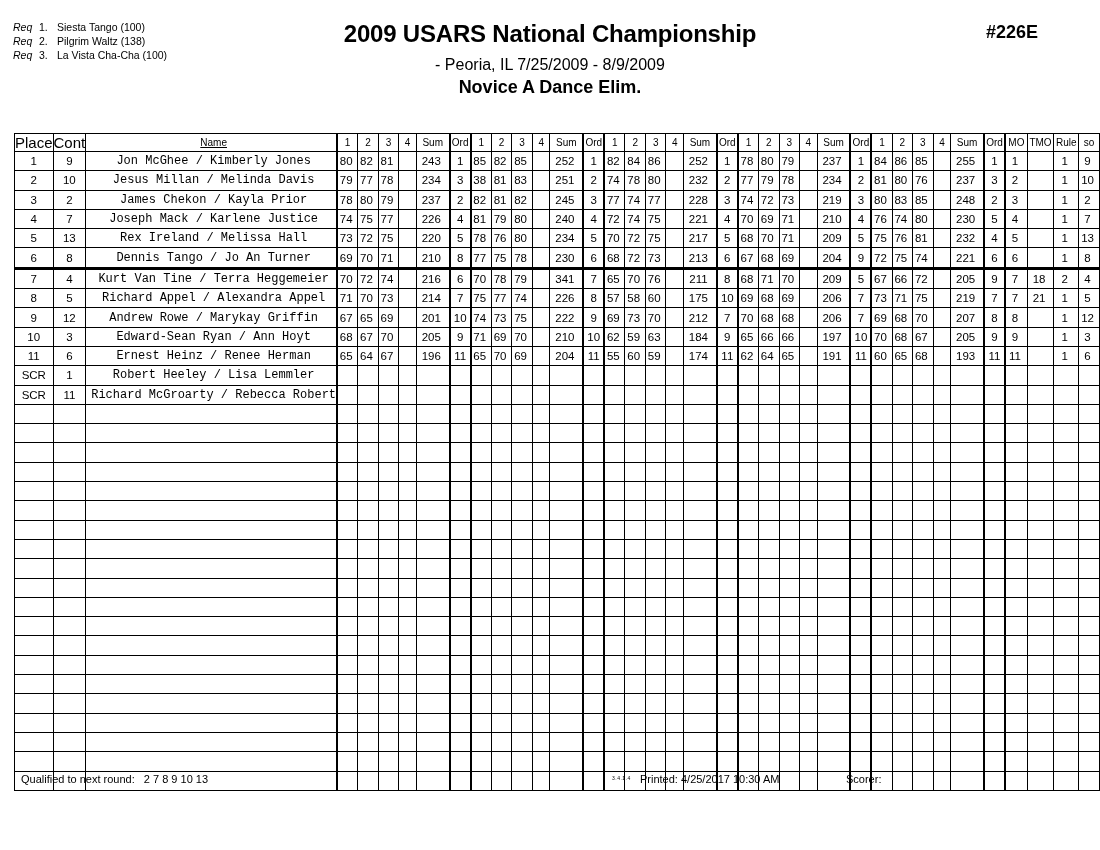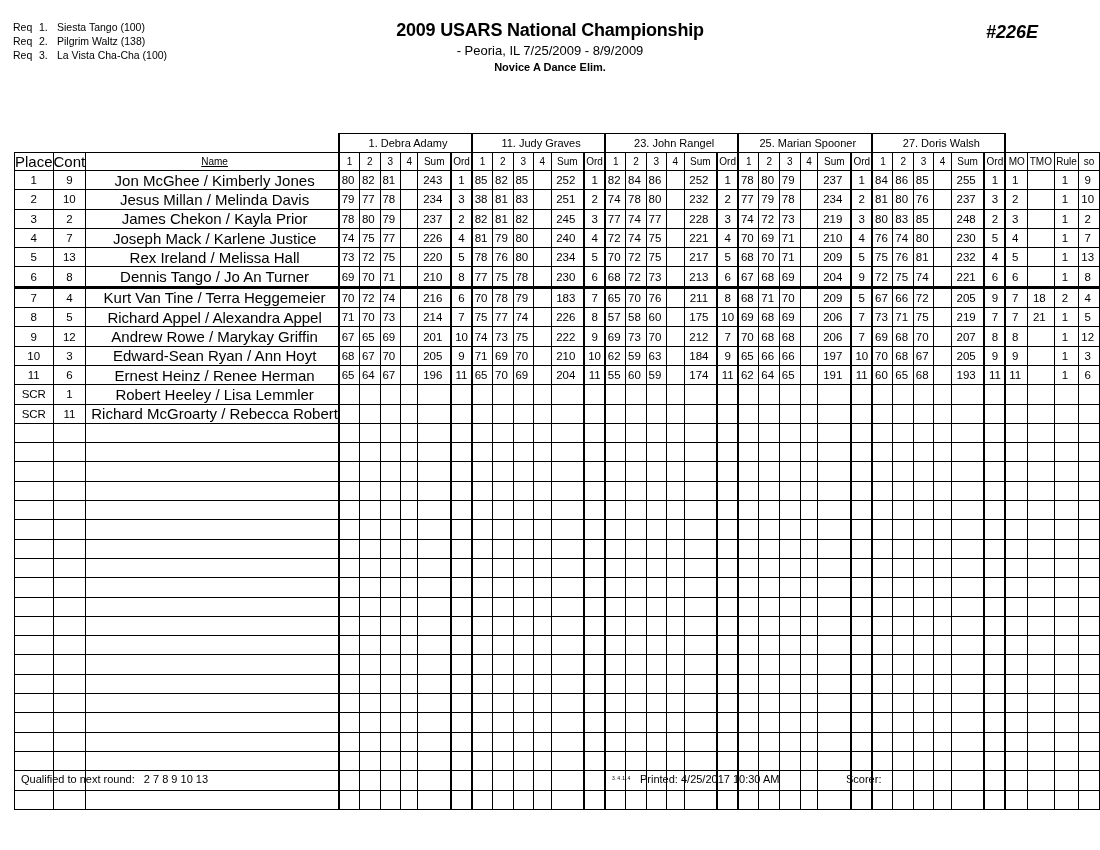--- a/index.html
+++ b/index.html
@@ -20,57 +20,56 @@
   
   #req-block {
     position: absolute;
     left: 13px;
     top: 20px;
     font-size: 10.5px;
     line-height: 14px;
     white-space: nowrap;
   }
   #req-block .req-line { display: block; }
-  #req-block .req-word { display: inline-block; width: 26px; }
+  #req-block .req-word { display: inline-block; width: 26px; font-style: italic; }
   #req-block .req-num  { display: inline-block; width: 18px; }
 
   
   #title-block {
     position: absolute;
     left: 0;
     top: 20px;
     width: 1100px;
     text-align: center;
     pointer-events: none;
   }
   #title-main {
-    font-size: 18px;
+    font-size: 24px;
     font-weight: bold;
     letter-spacing: -0.2px;
   }
   #title-loc {
-    font-size: 13px;
-    margin-top: 2px;
+    font-size: 16px;
+    margin-top: 8px;
   }
   #title-event {
-    font-size: 11px;
+    font-size: 18px;
     font-weight: bold;
     margin-top: 3px;
   }
   #title-report {
     font-size: 14.5px;
     margin-top: 4px;
   }
   #event-code {
     position: absolute;
     right: 62px;
     top: 22px;
     font-size: 18px;
     font-weight: bold;
-    font-style: italic;
   }
 
   
   #grid {
     position: absolute;
     left: 14px;
     top: 133px;
     border-collapse: collapse;
     table-layout: fixed;
     font-size: 11px;
@@ -110,21 +109,21 @@
     font-size: 10px;
     text-decoration: underline;
   }
   td.ord { border-left: 2px solid #000 !important; border-right: 2px solid #000 !important; }
   td.grp-start { border-left: 2px solid #000 !important; }
 
   
   .drow td { height: 18.3px; }
   .drow td.c-place { font-size: 11.5px; }
   .drow td.c-cont  { font-size: 11.5px; }
-  .drow td.c-name  { text-align: left; padding-left: 5px !important; font-size: 15px; }
+  .drow td.c-name  { text-align: left; padding-left: 5px !important; font-size: 12px; font-family: Liberation Mono, monospace; }
   .drow td.c-ord   { font-weight: bold; font-size: 11.5px; }
   .drow td.c-score, .drow td.c-sum, .drow td.c-tail {
     text-align: right; padding-right: 3px !important; font-size: 11.5px;
   }
   .drow.qualified td.c-place,
   .drow.qualified td.c-cont,
   .drow.qualified td.c-name { font-weight: bold; }
   .cutline td { border-bottom: 3px solid #000 !important; }
 
   
@@ -217,29 +216,20 @@
       <col style="width: 22px;">
       <col style="width: 22px;">
       <col style="width: 37px;">
       <col style="width: 22px;">
       <col style="width: 24px;">
       <col style="width: 28px;">
       <col style="width: 26px;">
       <col style="width: 22px;">
     </colgroup>
   <thead id="grid-head">
-      <tr class="jrow">
-        <td class="blankcell" colspan="3"></td>
-        <td class="jname" colspan="6">1.  Debra Adamy</td>
-        <td class="jname" colspan="6">11.  Judy Graves</td>
-        <td class="jname" colspan="6">23.  John  Rangel</td>
-        <td class="jname" colspan="6">25.  Marian Spooner</td>
-        <td class="jname" colspan="6">27.  Doris Walsh</td>
-        <td class="blankcell" colspan="4"></td>
-      </tr>
       <tr class="hrow">
         <td class="hd-place">Place</td>
         <td class="hd-cont">Cont</td>
         <td class="hd-name">Name</td>
         <td class="grp-start">1</td>
         <td>2</td>
         <td>3</td>
         <td>4</td>
         <td>Sum</td>
         <td class="ord">Ord</td>
@@ -515,21 +505,21 @@
         <td class="c-score grp-start">70</td>
         <td class="c-score">72</td>
         <td class="c-score">74</td>
         <td class="c-score"></td>
         <td class="c-sum">216</td>
         <td class="c-ord ord">6</td>
         <td class="c-score grp-start">70</td>
         <td class="c-score">78</td>
         <td class="c-score">79</td>
         <td class="c-score"></td>
-        <td class="c-sum">183</td>
+        <td class="c-sum">341</td>
         <td class="c-ord ord">7</td>
         <td class="c-score grp-start">65</td>
         <td class="c-score">70</td>
         <td class="c-score">76</td>
         <td class="c-score"></td>
         <td class="c-sum">211</td>
         <td class="c-ord ord">8</td>
         <td class="c-score grp-start">68</td>
         <td class="c-score">71</td>
         <td class="c-score">70</td>

